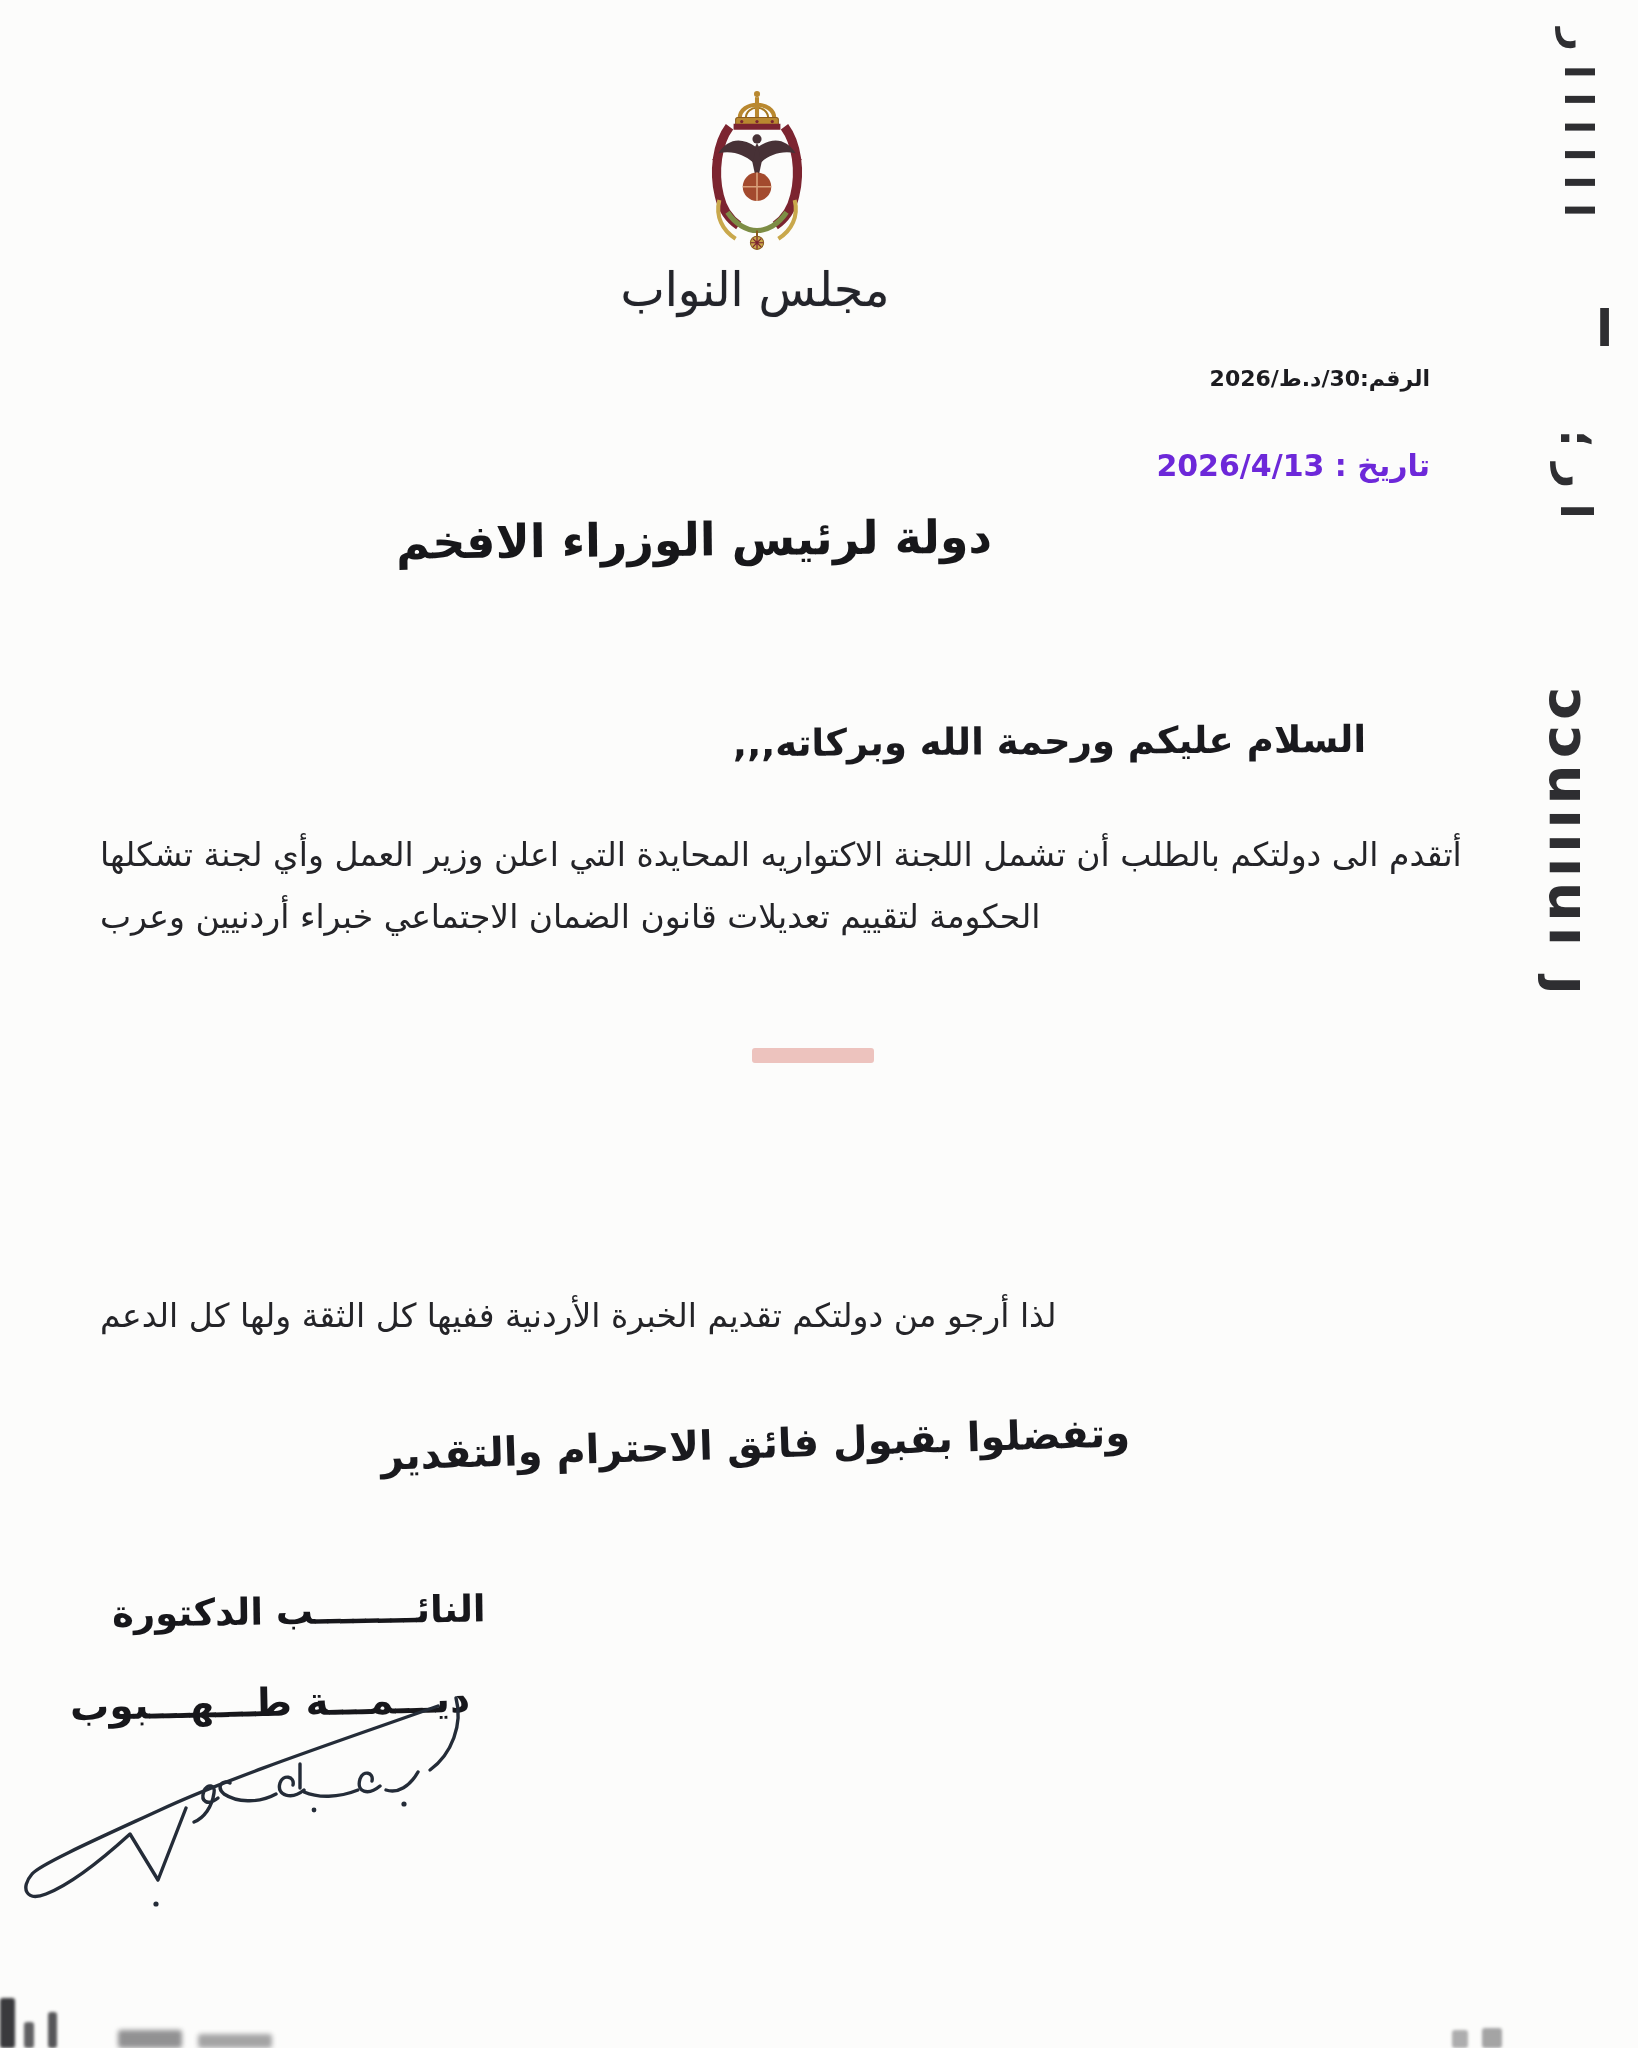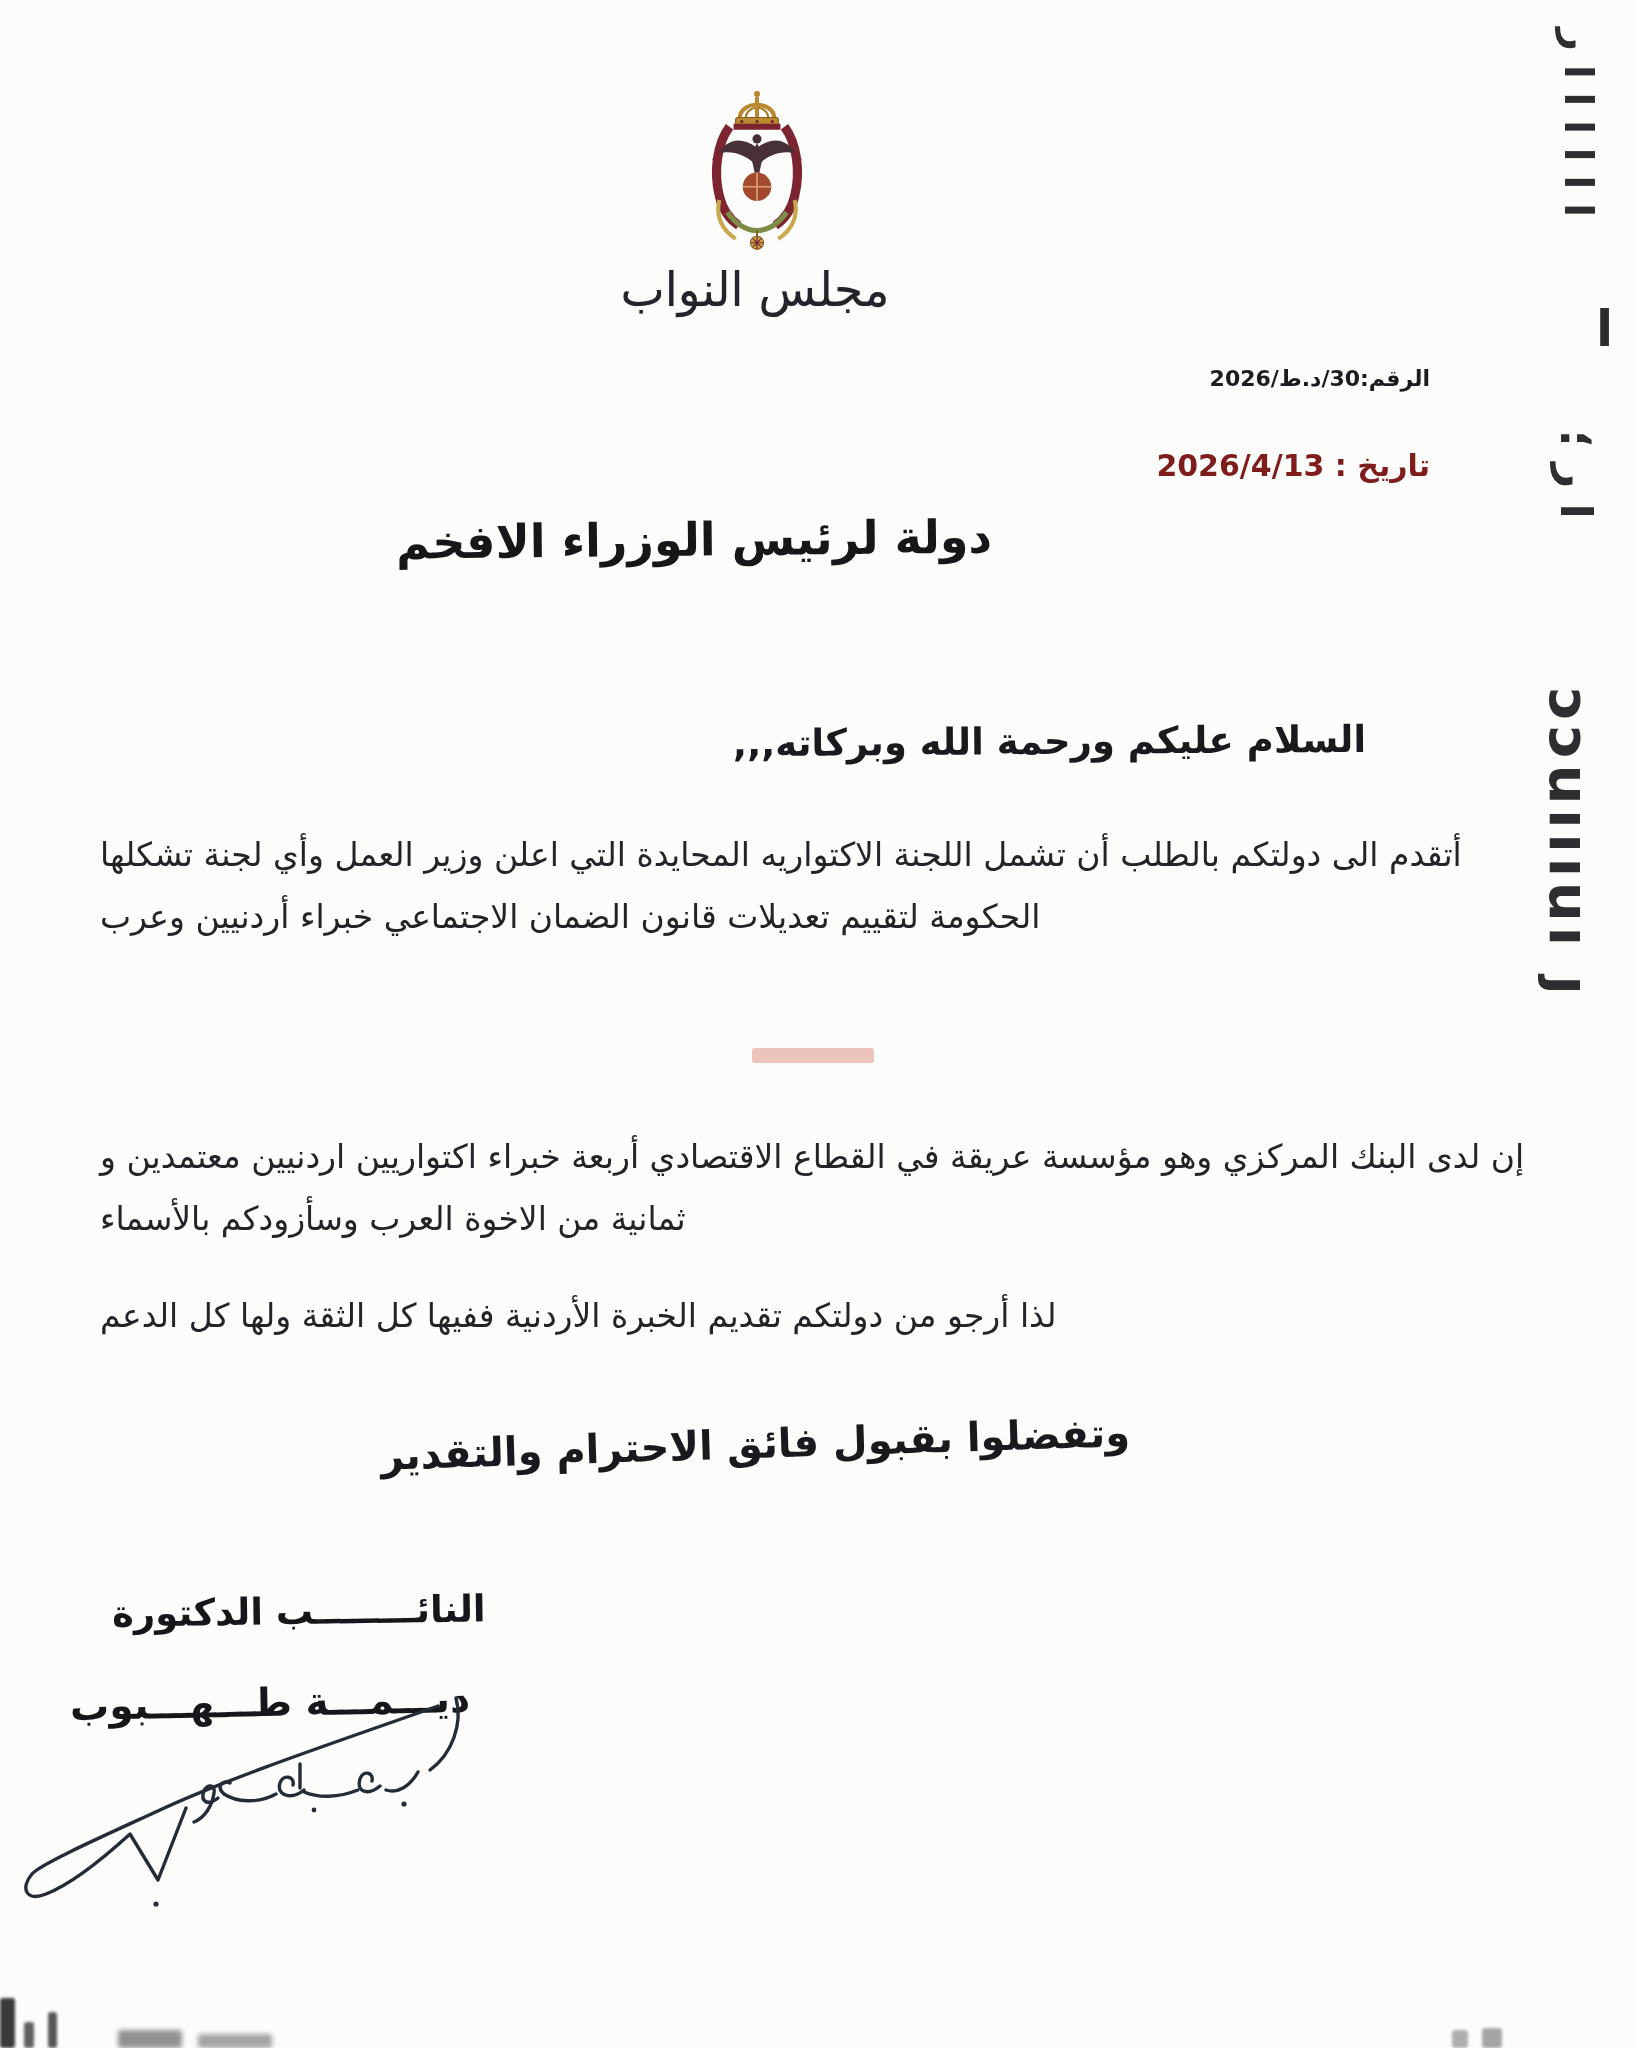--- a/index.html
+++ b/index.html
@@ -16,21 +16,21 @@
   .crest{left:688px;top:88px;width:138px;height:168px;}
   .org-callig{
     left:560px;top:262px;width:390px;
     text-align:center;direction:rtl;
     font-weight:normal;font-size:47px;color:#23242a;
     letter-spacing:1px;
     text-shadow:0 0 1px rgba(30,30,40,.35);
   }
   
   .meta-ref{right:208px;top:366px;font-size:22px;font-weight:bold;direction:rtl;white-space:nowrap;color:#1c1c20;}
-  .meta-date{right:208px;top:448px;font-size:30px;font-weight:bold;direction:rtl;white-space:nowrap;color:#7f1d1d;}
+  .meta-date{right:208px;top:448px;font-size:30px;font-weight:bold;direction:rtl;white-space:nowrap;color:#6d28d9;}
   
   .addressee{
     left:512px;top:512px;width:480px;
     direction:rtl;text-align:right;white-space:nowrap;
     font-size:46px;font-weight:bold;color:#17171a;
     transform:rotate(-0.6deg);
   }
   .greeting{
     right:272px;top:720px;
     direction:rtl;white-space:nowrap;
@@ -156,21 +156,20 @@
   <div class="abs org-callig">مجلس النواب</div>
 
   <div class="abs meta-ref" dir="rtl">الرقم:30/د.ط/2026</div>
   <div class="abs meta-date" dir="rtl">تاريخ : 2026/4/13</div>
 
   <div class="abs addressee" dir="rtl">دولة لرئيس الوزراء الافخم</div>
 
   <div class="abs greeting" dir="rtl">السلام عليكم ورحمة الله وبركاته,,,</div>
 
   <div class="abs para p1" dir="rtl">أتقدم الى دولتكم بالطلب أن تشمل اللجنة الاكتواريه المحايدة التي اعلن وزير العمل وأي لجنة تشكلها الحكومة لتقييم تعديلات قانون الضمان الاجتماعي خبراء أردنيين وعرب</div>
-  <div class="abs para p3" dir="rtl">إن لدى البنك المركزي وهو مؤسسة عريقة في القطاع الاقتصادي أربعة خبراء اكتواريين اردنيين معتمدين و ثمانية من الاخوة العرب وسأزودكم بالأسماء</div>
   <div class="abs para p4" dir="rtl">لذا أرجو من دولتكم تقديم الخبرة الأردنية ففيها كل الثقة ولها كل الدعم</div>
 
   <div class="abs closing" dir="rtl">وتفضلوا بقبول فائق الاحترام والتقدير</div>
 
   <div class="abs sig-title" dir="rtl">النائــــــــب الدكتورة</div>
   <div class="abs sig-name" dir="rtl">ديـــمـــة طـــهـــبوب</div>
 
   <svg class="abs sig-ink" viewBox="0 0 480 250" aria-hidden="true">
     <g fill="none" stroke="#242c38" stroke-width="3.4" stroke-linecap="round" stroke-linejoin="round">
 

